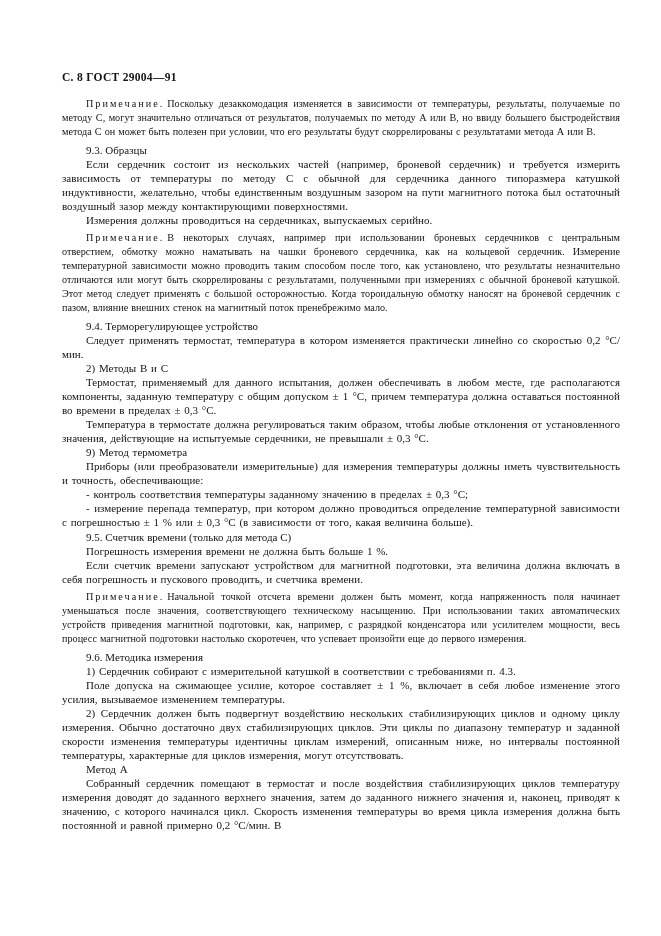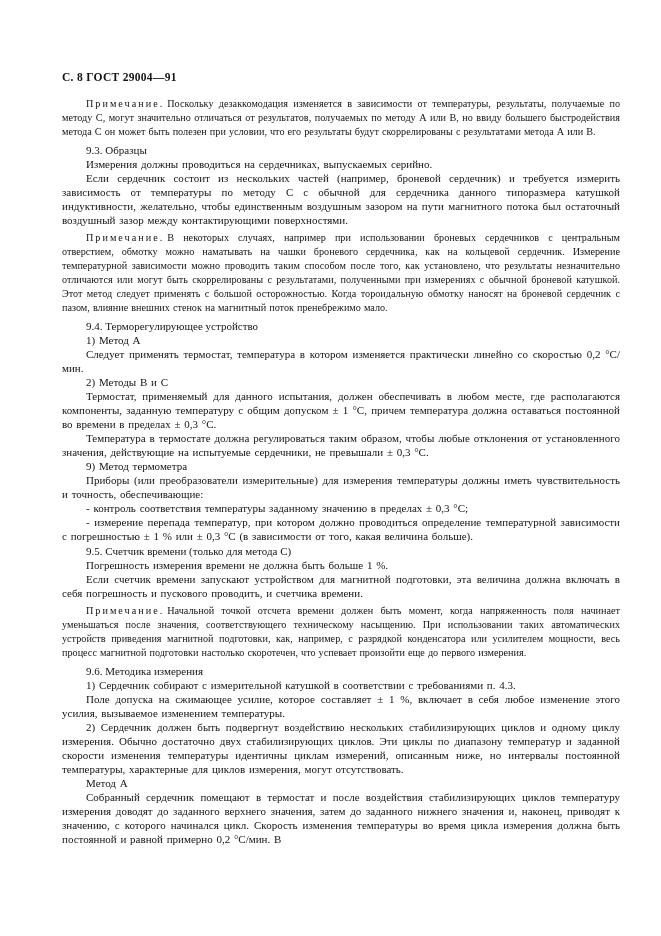--- a/index.html
+++ b/index.html
@@ -60,27 +60,26 @@
 <body>
 
 <div class="page">
   <div class="content">
 
     <div class="hdr">С. 8 ГОСТ 29004—91</div>
 
     <p class="n"><span class="nl">Примечание.</span><span>Поскольку дезаккомодация изменяется в зависимости от температуры, результаты, получаемые по методу С, могут значительно отличаться от результатов, получаемых по методу А или В, но ввиду большего быстродействия метода С он может быть полезен при условии, что его результаты будут скоррелированы с результатами метода А или В.</span></p>
 
     <p class="h">9.3. Образцы</p>
+    <p class="p">Если сердечник состоит из нескольких частей (например, броневой сердечник) и требуется измерить зависимость от температуры по методу С с обычной для сердечника данного типоразмера катушкой индуктивности, желательно, чтобы единственным воздушным зазором на пути магнитного потока был остаточный воздушный зазор между контактирующими поверхностями.</p>
     <p class="p">Измерения должны проводиться на сердечниках, выпускаемых серийно.</p>
-    <p class="p">Если сердечник состоит из нескольких частей (например, броневой сердечник) и требуется измерить зависимость от температуры по методу С с обычной для сердечника данного типоразмера катушкой индуктивности, желательно, чтобы единственным воздушным зазором на пути магнитного потока был остаточный воздушный зазор между контактирующими поверхностями.</p>
 
     <p class="n"><span class="nl">Примечание.</span><span>В некоторых случаях, например при использовании броневых сердечников с центральным отверстием, обмотку можно наматывать на чашки броневого сердечника, как на кольцевой сердечник. Измерение температурной зависимости можно проводить таким способом после того, как установлено, что результаты незначительно отличаются или могут быть скоррелированы с результатами, полученными при измерениях с обычной броневой катушкой. Этот метод следует применять с большой осторожностью. Когда тороидальную обмотку наносят на броневой сердечник с пазом, влияние внешних стенок на магнитный поток пренебрежимо мало.</span></p>
 
     <p class="h">9.4. Терморегулирующее устройство</p>
-    <p class="p">1) Метод А</p>
     <p class="p">Следует применять термостат, температура в котором изменяется практически линейно со скоростью 0,2 °С/мин.</p>
     <p class="p">2) Методы В и С</p>
     <p class="p">Термостат, применяемый для данного испытания, должен обеспечивать в любом месте, где располагаются компоненты, заданную температуру с общим допуском ± 1 °С, причем температура должна оставаться постоянной во времени в пределах ± 0,3 °С.</p>
     <p class="p">Температура в термостате должна регулироваться таким образом, чтобы любые отклонения от установленного значения, действующие на испытуемые сердечники, не превышали ± 0,3 °С.</p>
     <p class="p">9) Метод термометра</p>
     <p class="p">Приборы (или преобразователи измерительные) для измерения температуры должны иметь чувствительность и точность, обеспечивающие:</p>
     <p class="p">- контроль соответствия температуры заданному значению в пределах ± 0,3 °С;</p>
     <p class="p">- измерение перепада температур, при котором должно проводиться определение температурной зависимости с погрешностью ± 1 % или ± 0,3 °С (в зависимости от того, какая величина больше).</p>
 
     <p class="h">9.5. Счетчик времени (только для метода С)</p>

